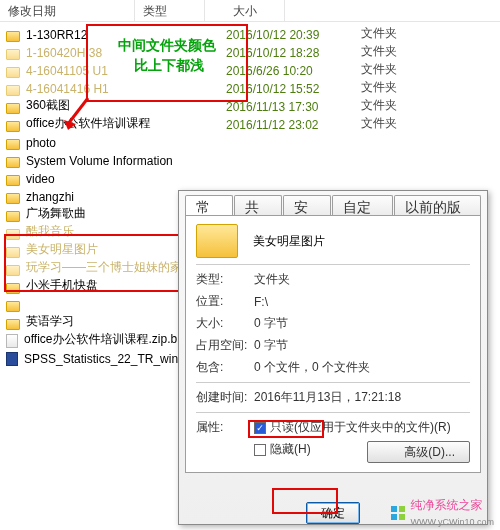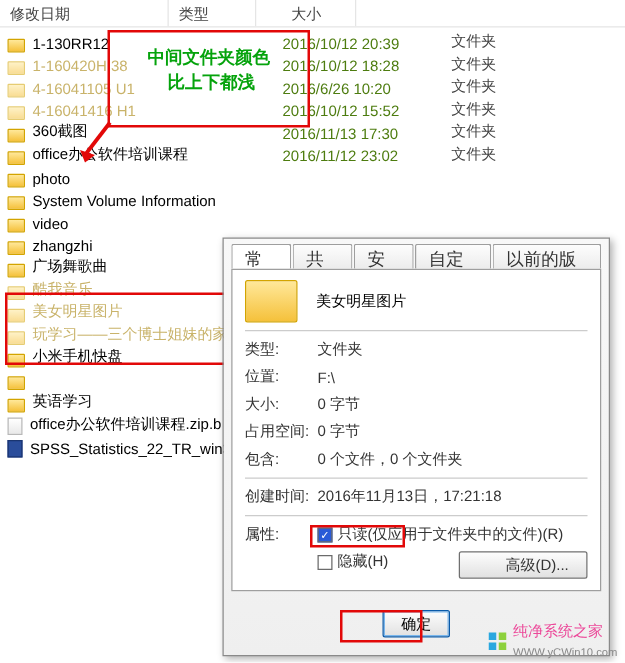--- a/index.html
+++ b/index.html
@@ -38,21 +38,21 @@
   .tabpage{margin:0 6px 6px 6px;border:1px solid #9e9e9e;background:#fff;height:258px;padding:8px 10px;position:relative;}
   .prow{display:flex;align-items:center;margin-bottom:5px;}
   .plabel{width:58px;color:#333;}
   .pval{flex:1;color:#333;}
   .big-ico{width:42px;height:34px;background:linear-gradient(#ffe89a,#f5c13b);border:1px solid #d3a400;border-radius:2px;margin-right:12px;}
   .hr{border-top:1px solid #ccc;margin:6px 0;}
   .chk{width:12px;height:12px;border:1px solid #6b6b6b;margin-right:4px;display:inline-block;vertical-align:middle;background:#fff;}
   .chk.on{background:#2a5bd7;}
   .chk.on:after{content:"✓";color:#fff;font-size:9px;line-height:10px;display:block;text-align:center;}
   .btn{height:22px;padding:0 14px;border:1px solid #707070;background:linear-gradient(#fdfdfd,#e1e1e1);border-radius:2px;font-size:12px;display:inline-flex;align-items:center;}
-  .btnbar{position:absolute;bottom:14px;left:0;right:0;display:flex;justify-content:center;gap:22px;}
+  .btnbar{position:absolute;bottom:0;left:0;right:0;display:flex;justify-content:center;gap:22px;}
   .ok{border:1px solid #0a5aa8;box-shadow:0 0 0 1px #79b6ec inset;}
   .watermark{position:absolute;right:6px;bottom:2px;display:flex;align-items:center;font-size:12px;color:#167fb0;}
   .wm-logo{display:inline-block;width:16px;height:16px;margin-right:4px;}
 </style>
 </head>
 <body>
 
 <div class="explorer">
   <div class="col-headers">
     <div class="ch-date">修改日期</div>

